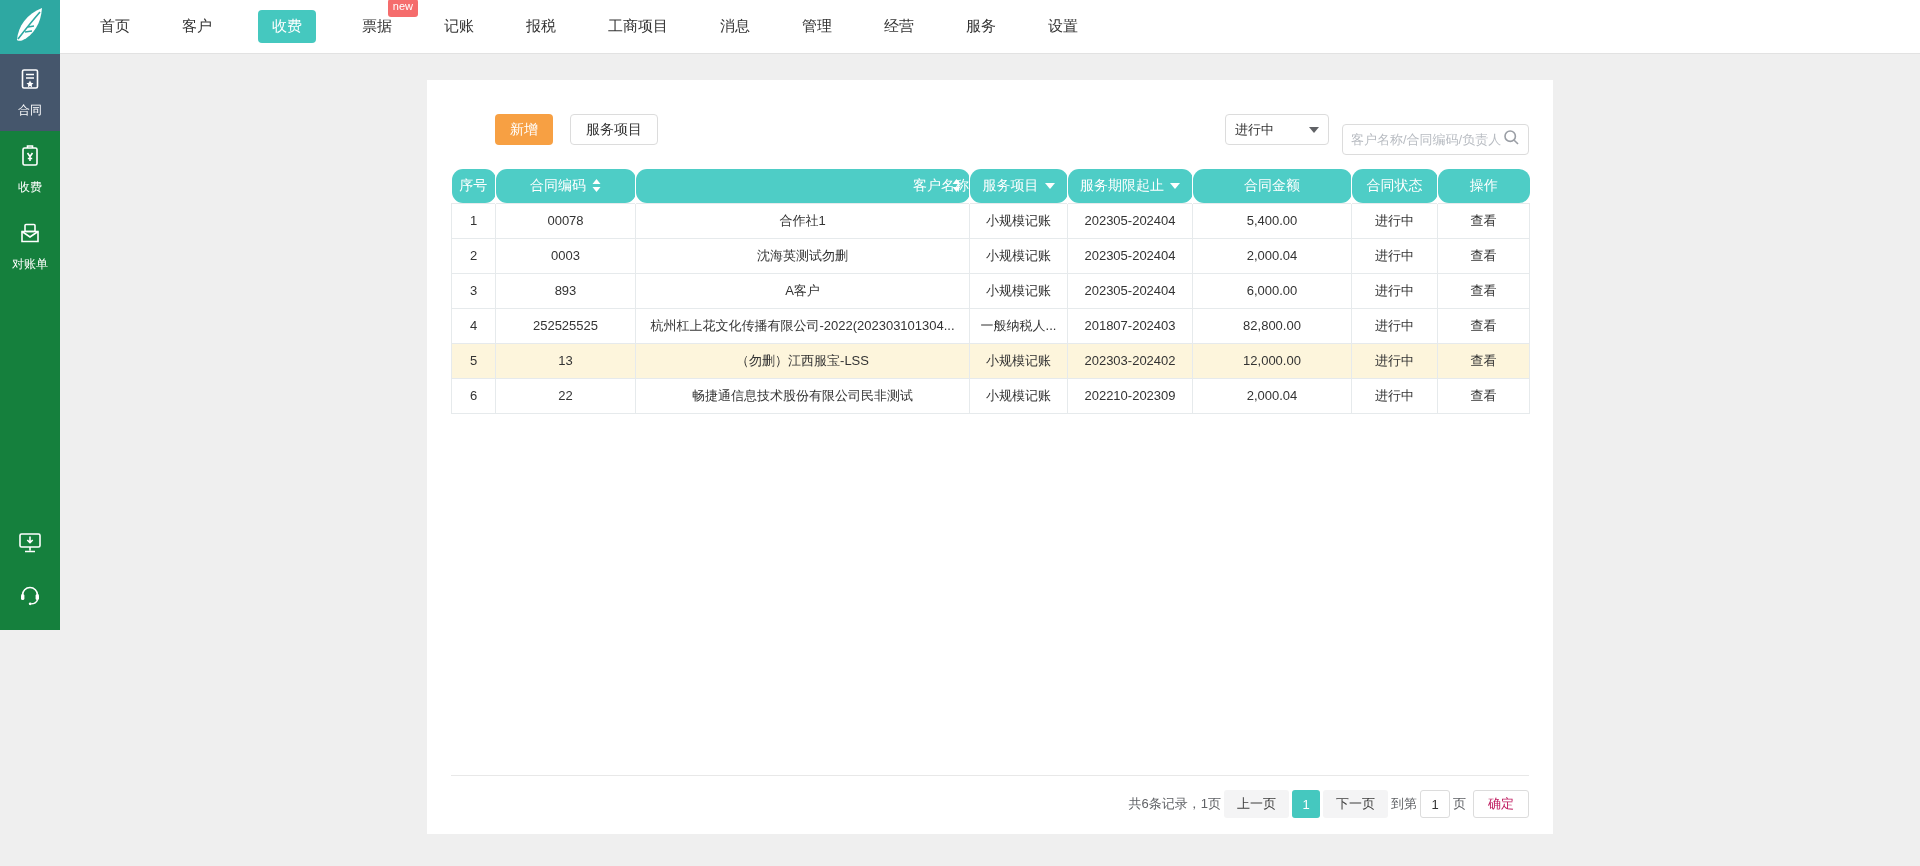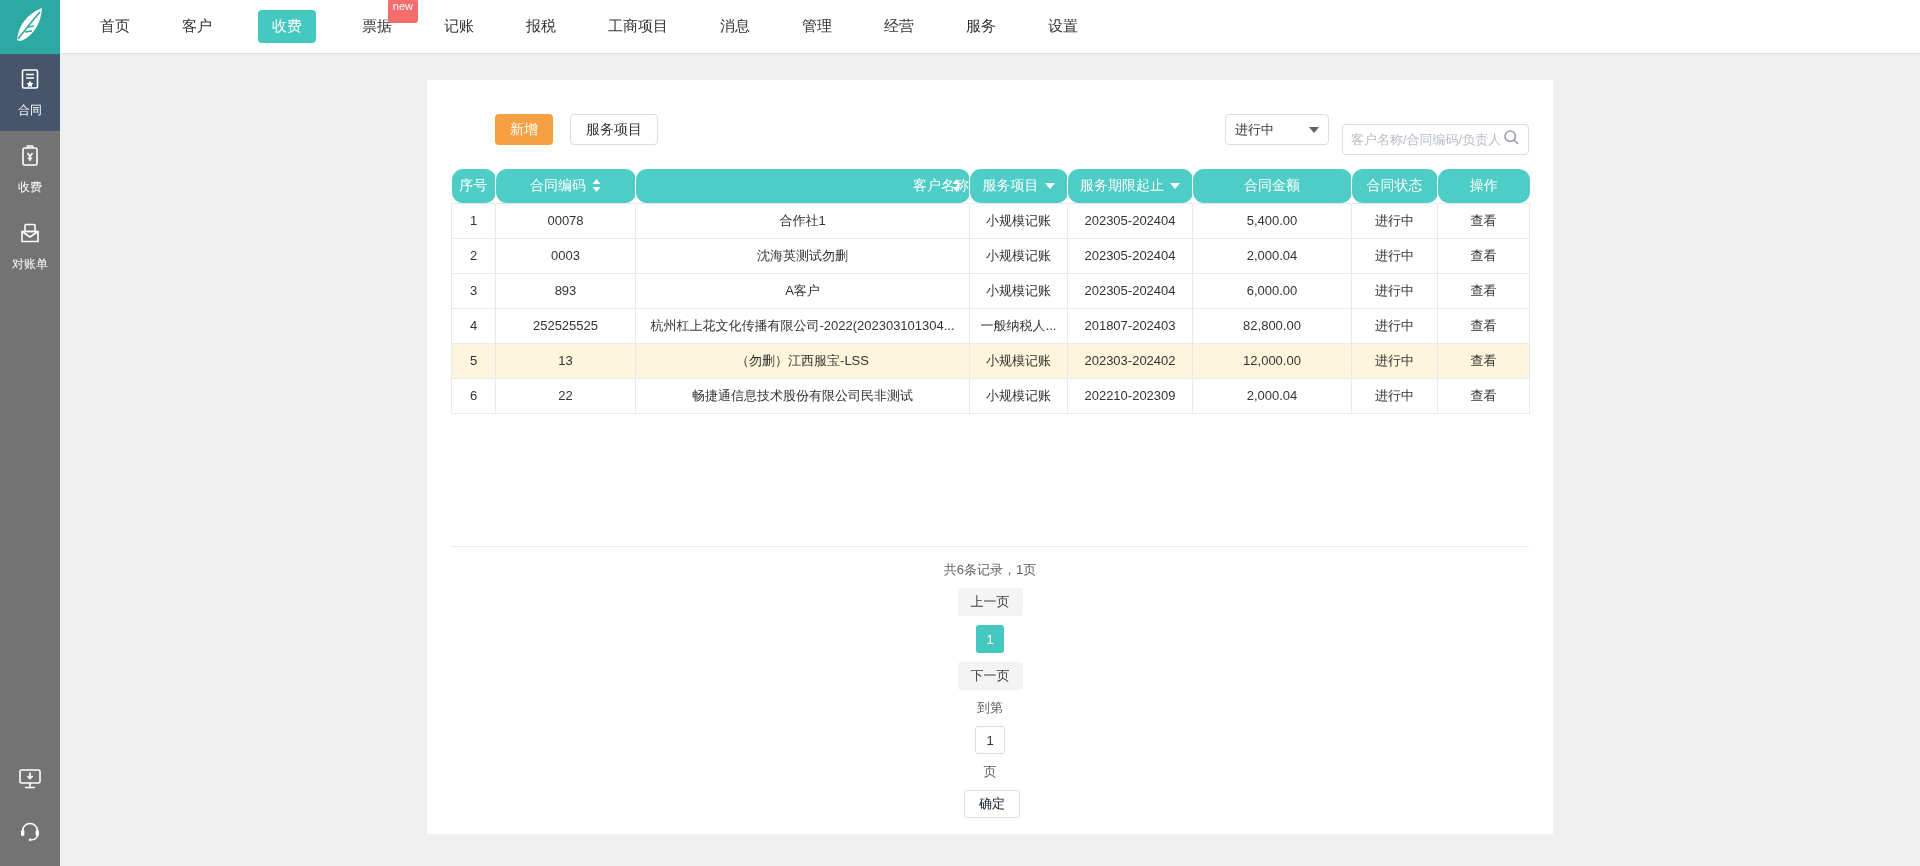--- a/index.html
+++ b/index.html
@@ -24,35 +24,35 @@
   .nav-item {
     font-size:15px; color:#333; cursor:pointer; position:relative;
     padding:7px 6px; white-space:nowrap;
   }
   .nav-item.active {
     background:#45c8bf; color:#fff; border-radius:4px; padding:7px 14px;
   }
   .nav-badge {
     position:absolute; top:-11px; right:-20px;
     background:#f56c6c; color:#fff; font-size:11px; line-height:1;
-    padding:2px 5px 11px; border-radius:3px;
+    padding:2px 5px 5px; border-radius:3px;
   }
   .nav-right {
     margin-left:auto; display:flex; align-items:center; gap:20px; padding-right:16px;
   }
   .nav-util { display:flex; align-items:center; gap:5px; font-size:14px; color:#333; cursor:pointer; }
   .avatar {
     width:40px; height:40px; border-radius:50%; background:#52c9c3;
     display:flex; align-items:center; justify-content:center; overflow:hidden; cursor:pointer;
   }
 
   
   .sidebar {
-    position:absolute; top:54px; left:0; width:60px; height:812px;
-    background:#737373;
+    position:absolute; top:54px; left:0; width:60px; height:576px;
+    background:#15803d;
   }
   .side-item {
     width:60px; padding:13px 0 12px; text-align:center; cursor:pointer; color:#fff;
   }
   .side-item.active { background:#45566c; }
   .side-item .lbl { display:block; font-size:12px; margin-top:7px; letter-spacing:0; }
   .side-bottom {
     position:absolute; bottom:18px; left:0; width:60px;
     display:flex; flex-direction:column; align-items:center; gap:22px;
   }
@@ -115,36 +115,36 @@
     overflow:hidden; white-space:nowrap; text-overflow:ellipsis; padding:0 6px;
   }
   .tbl tr.hl td { background:#fdf5dc; }
   .td-left { text-align:left; padding-left:11px; }
   .td-right { text-align:right; padding-right:12px; }
   .action-link { cursor:pointer; color:#333; }
   .sort-ic, .filter-ic { display:inline-flex; flex-direction:column; line-height:0; }
 
   
   .card-footer { margin-top:auto; border-top:1px solid #e8e8e8; padding:14px 0 16px; }
-  .pager { display:flex; align-items:center; justify-content:flex-end; gap:9px; font-size:13px; color:#606266;flex-direction:column; }
+  .pager { display:flex; align-items:center; justify-content:flex-end; gap:3px; font-size:13px; color:#606266; }
   .pg-btn {
     height:28px; padding:0 13px; background:#f4f4f5; color:#404040;
     border:none; border-radius:3px; font-size:13px; cursor:default; font-family:inherit;
   }
   .pg-num {
     width:28px; height:28px; background:#45c8bf; color:#fff; border-radius:3px;
     display:flex; align-items:center; justify-content:center; font-size:13px; cursor:pointer;
   }
   .pg-goto-input {
     width:30px; height:28px; border:1px solid #dcdcdc; border-radius:3px;
     text-align:center; font-size:13px; color:#333; outline:none; font-family:inherit;
   }
   .pg-confirm {
     height:28px; padding:0 14px; background:#fff; border:1px solid #dcdcdc;
-    border-radius:3px; font-size:13px; color:#0f172a; cursor:pointer; font-family:inherit; margin-left:4px;
+    border-radius:3px; font-size:13px; color:#be185d; cursor:pointer; font-family:inherit; margin-left:4px;
   }
 </style>
 </head>
 <body>
 
 <div class="app">
 
   <div class="topnav">
     <div class="logo">
       <span>

